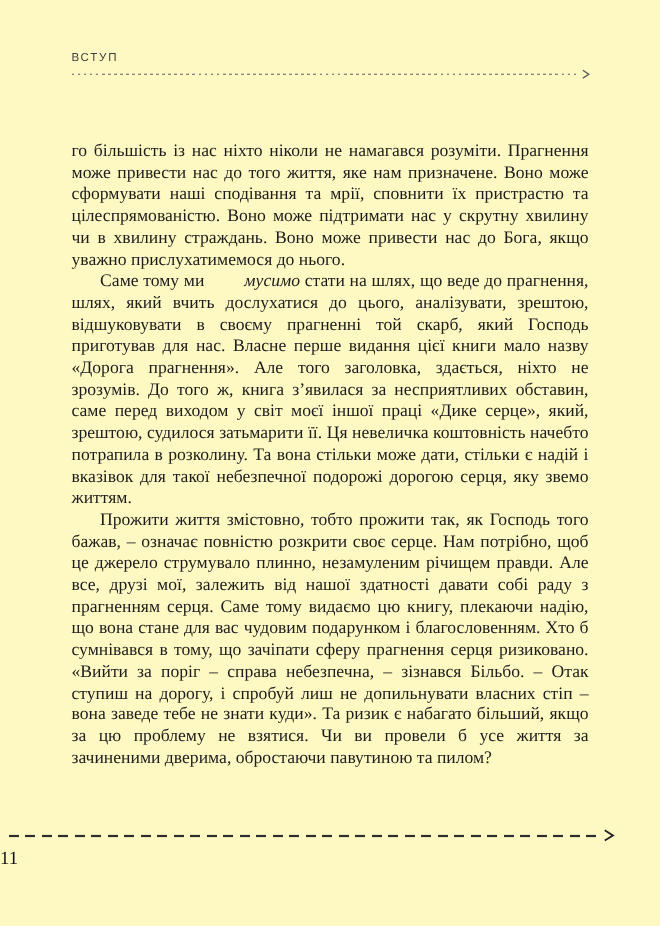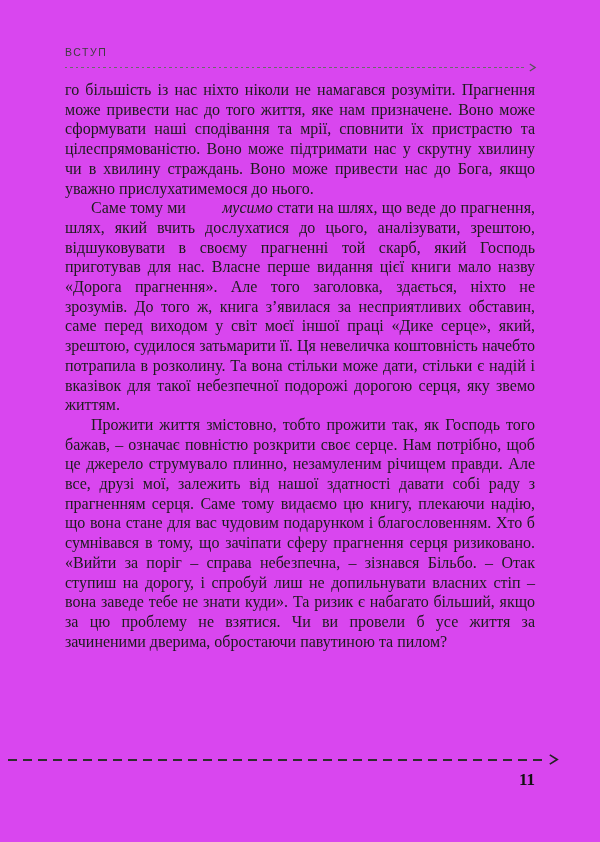--- a/index.html
+++ b/index.html
@@ -4,21 +4,21 @@
 <style>
   html, body {
     margin: 0;
     padding: 0;
     background: #ffffff;
   }
   .page {
     position: relative;
     width: 600px;
     height: 842px;
-    background: #d946ef;
+    background: #fef9c3;
     overflow: hidden;
     font-family: "Liberation Serif", serif;
     color: #1c1c1c;
   }
   .header {
     position: absolute;
     top: 46px;
     left: 65px;
     right: 63px;
   }
@@ -58,40 +58,41 @@
     font-size: 16px;
     line-height: 19.7px;
     text-align: justify;
   }
   .para {
     margin: 0;
     text-indent: 26px;
   }
   .para.no-indent {
     text-indent: 0;
+    margin-top: 48px;
   }
   .para em {
     font-style: italic;
     margin-left: 32px;
   }
   .footer {
     position: absolute;
     top: 753px;
     left: 0;
     right: 0;
   }
   .bottom-divider {
     margin: 0 40px 0 8px;
   }
   .page-number {
     margin-top: 4px;
     margin-right: 65px;
-    text-align: right;
+    text-align: left;
     font-size: 17px;
-    font-weight: bold;
+    font-weight: normal;
     color: #111111;
   }
 </style>
 </head>
 <body>
 
 <div class="page">
 
   <div class="header">
     <div class="running-head">ВСТУП</div>

